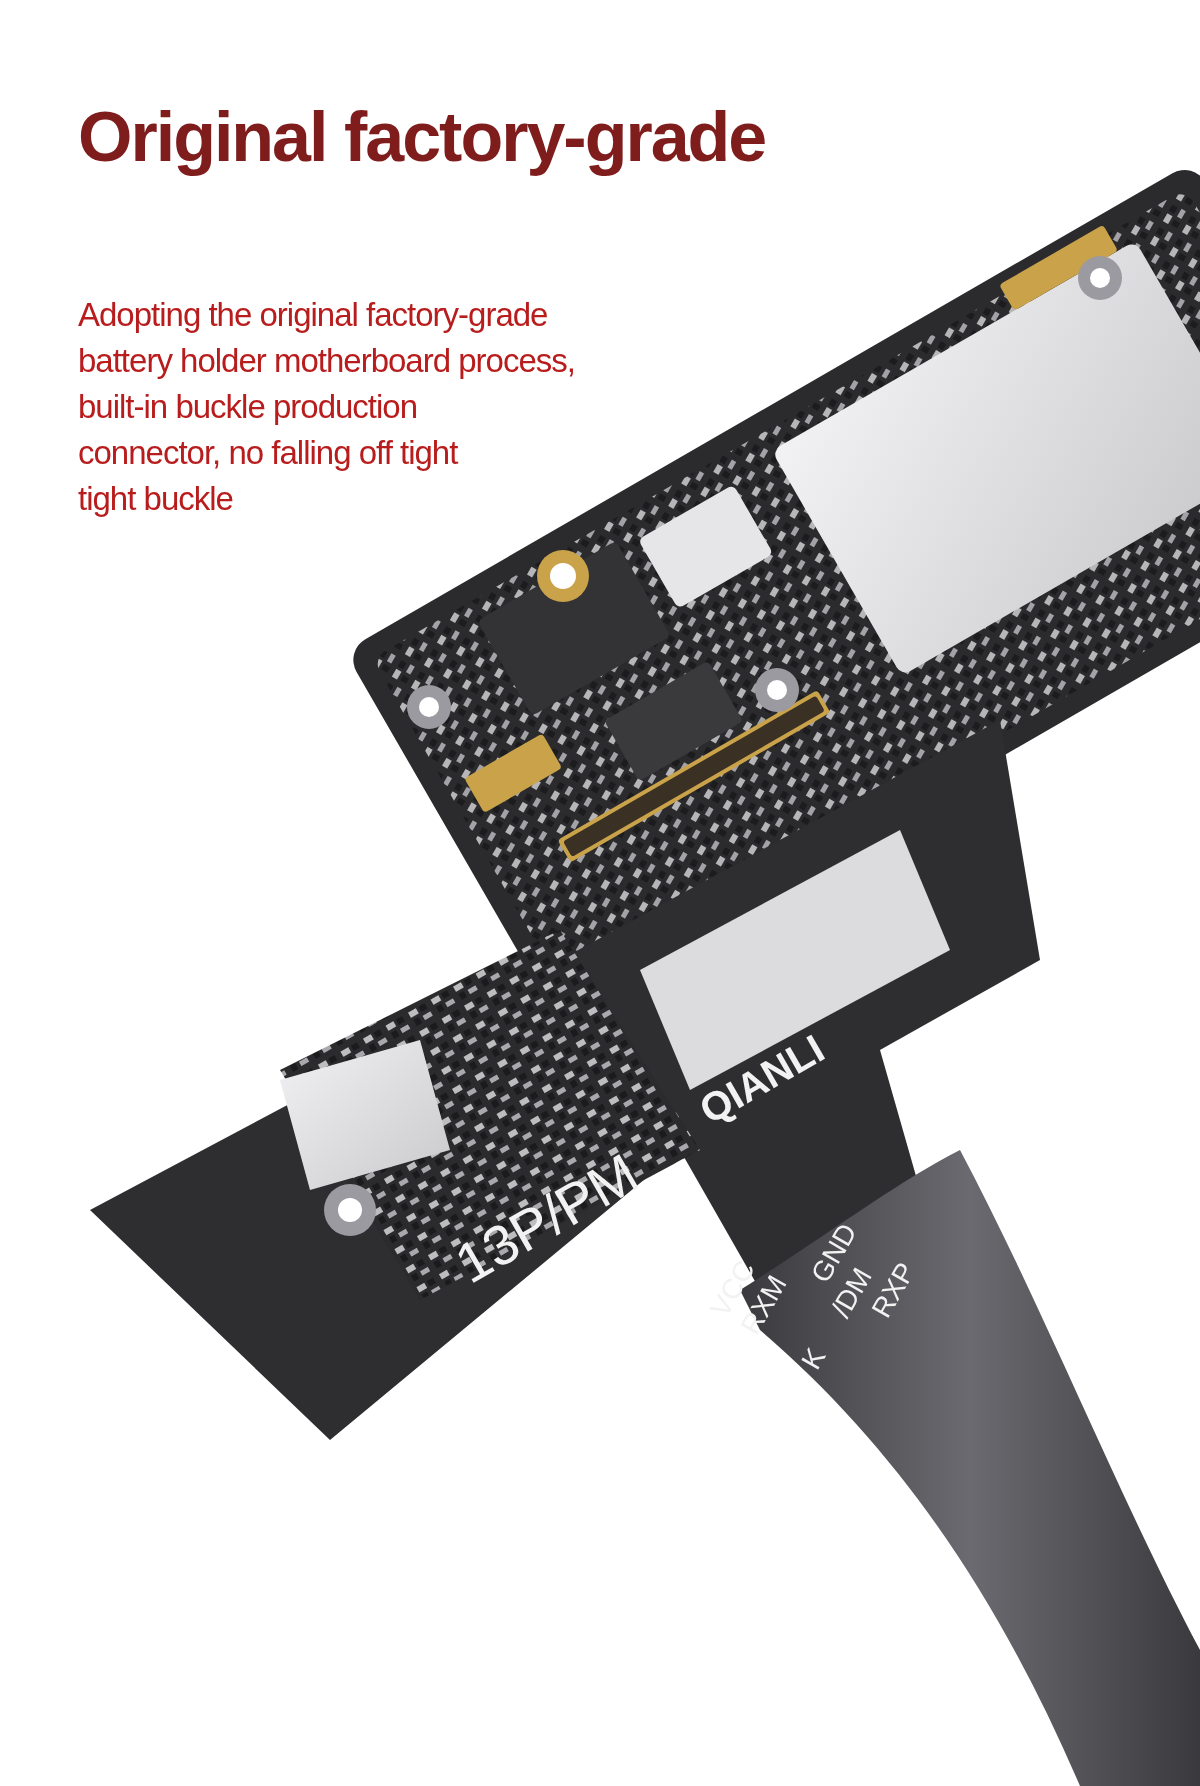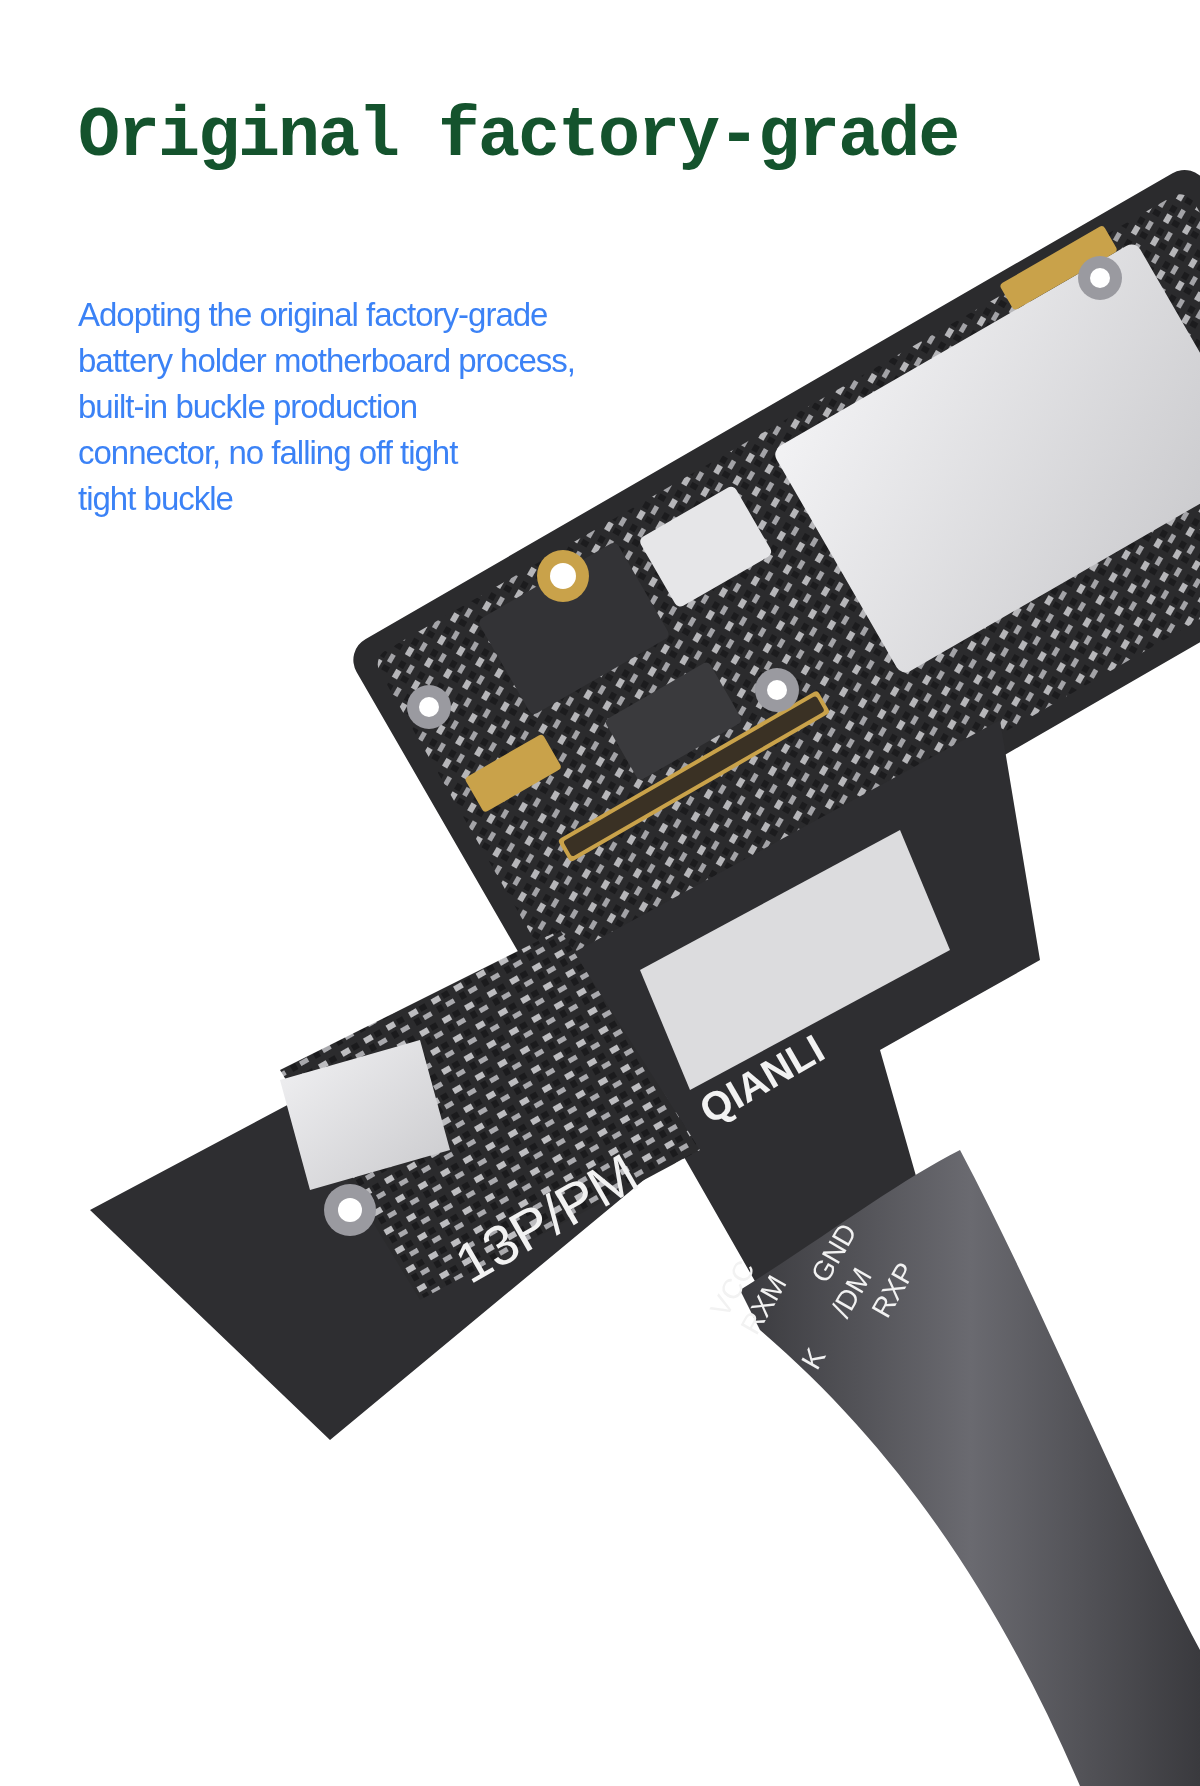--- a/index.html
+++ b/index.html
@@ -1,18 +1,18 @@
 <!DOCTYPE html>
 <html><head>
 <meta charset="utf-8">
 <style>
   html,body{margin:0;padding:0;background:#ffffff;}
   body{width:1200px;height:1786px;position:relative;overflow:hidden;font-family:"Liberation Sans",sans-serif;}
-  .title{position:absolute;left:78px;top:98px;margin:0;font-family:Liberation Mono, monospace;font-weight:700;font-size:70px;line-height:78px;color:#14532d;letter-spacing:-2px;}
-  .desc{position:absolute;left:78px;top:292px;width:560px;margin:0;font-family:"Liberation Sans",sans-serif;font-size:33px;line-height:46px;color:#3b82f6;letter-spacing:-1px;}
+  .title{position:absolute;left:78px;top:98px;margin:0;font-family:Liberation Sans, sans-serif;font-weight:700;font-size:70px;line-height:78px;color:#7f1d1d;letter-spacing:-2px;}
+  .desc{position:absolute;left:78px;top:292px;width:560px;margin:0;font-family:"Liberation Sans",sans-serif;font-size:33px;line-height:46px;color:#b91c1c;letter-spacing:-1px;}
   .scene{position:absolute;left:0;top:0;width:1200px;height:1786px;}
   .lbl{font-family:"Liberation Sans",sans-serif;fill:#f2f2f2;}
 </style>
 </head>
 <body>
 
 <h1 class="title">
   <span>Original factory-grade</span><br>
 </h1>
 

